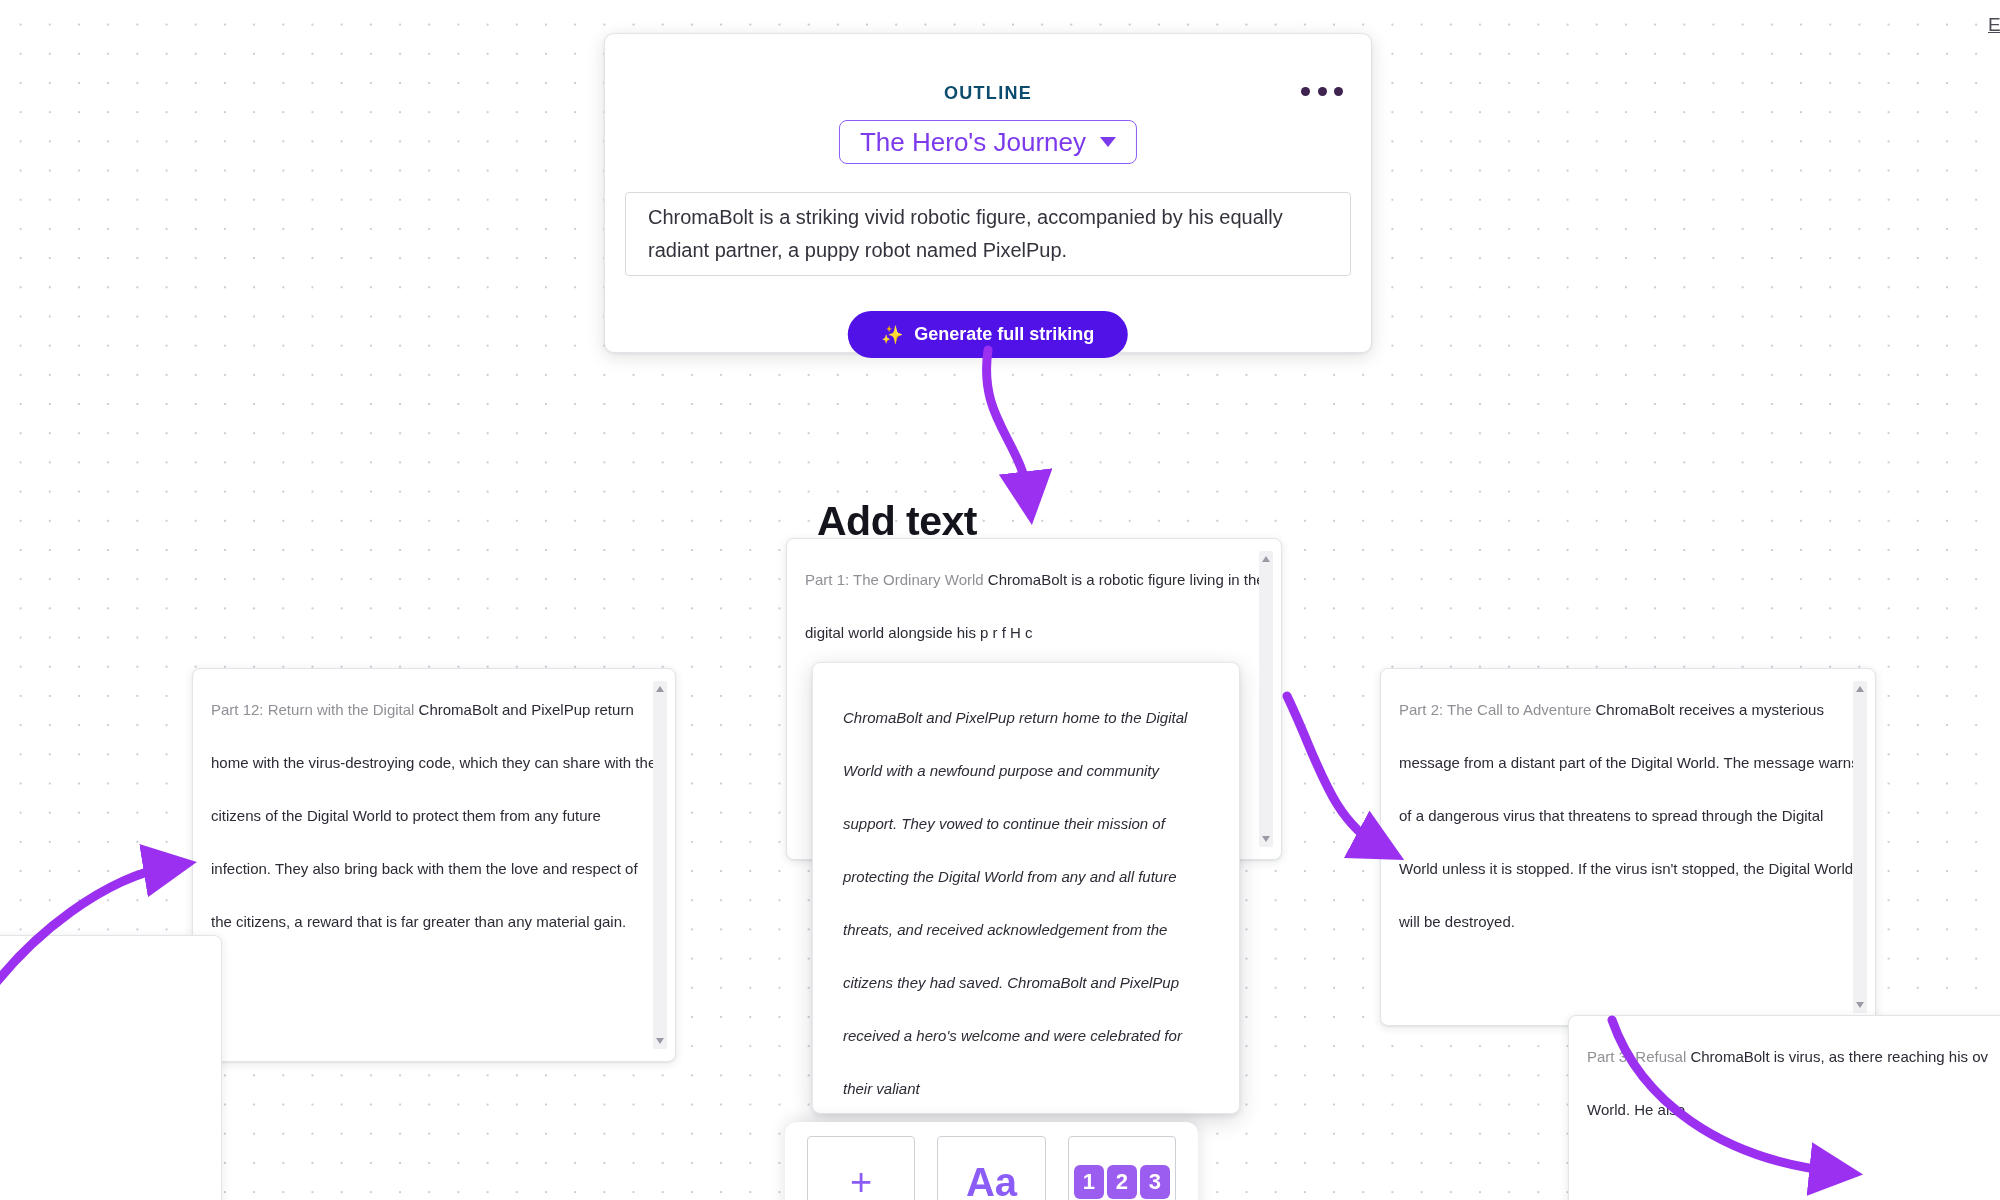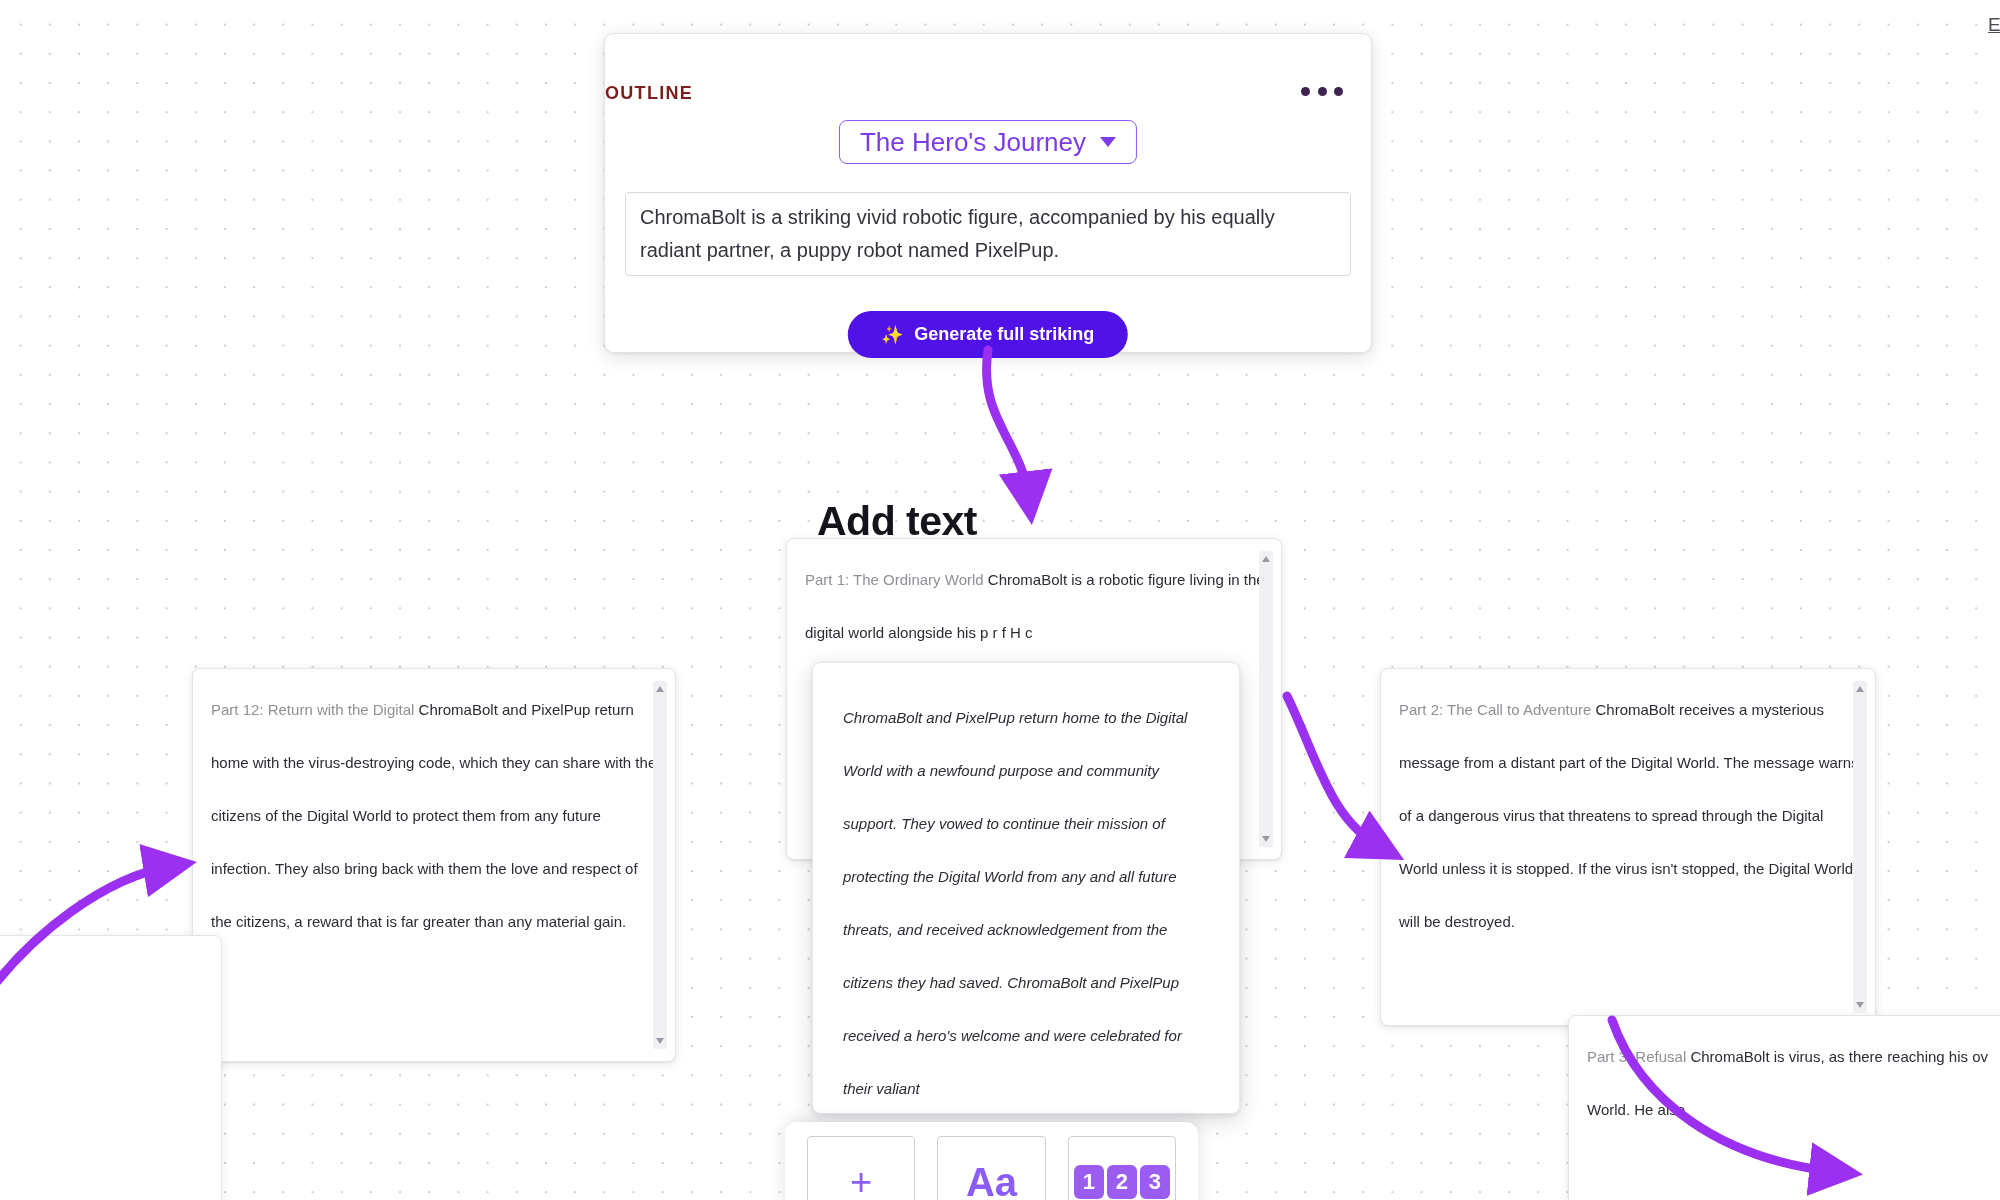--- a/index.html
+++ b/index.html
@@ -31,23 +31,23 @@
 
   
   #outline-panel{
     left:604px;top:33px;width:768px;height:320px;
     border-radius:10px;
     box-shadow:0 4px 18px rgba(24,26,42,.13), 0 1px 3px rgba(24,26,42,.07);
     padding:0;
   }
   #outline-title{
     position:absolute;left:0;right:0;top:49px;
-    text-align:left;
+    text-align:center;
     font-size:18px;font-weight:bold;letter-spacing:1.3px;
-    color:#7f1d1d;
+    color:#0c4a6e;
   }
   #outline-more{
     position:absolute;right:28px;top:44px;
     width:42px;height:26px;
     display:flex;align-items:center;justify-content:space-between;
     cursor:pointer;
   }
   #outline-more span{
     display:block;width:9px;height:9px;border-radius:50%;
     background:#3e2250;
@@ -66,21 +66,21 @@
     font-size:26px;color:#7c3aed;
     font-family:"Liberation Sans",sans-serif;
   }
   #preset-select .caret{
     width:0;height:0;border-left:8px solid transparent;border-right:8px solid transparent;
     border-top:10px solid #7c3aed;
   }
   #premise-box{
     position:absolute;left:20px;top:158px;right:20px;height:84px;
     border:1px solid #d9dadf;border-radius:4px;background:#fff;
-    padding:8px 14px;box-sizing:border-box;
+    padding:8px 22px;box-sizing:border-box;
     font-size:20px;line-height:33px;color:#33333d;
     overflow:hidden;
   }
   #generate-btn{
     position:absolute;left:50%;transform:translateX(-50%);
     top:277px;height:47px;padding:0 34px;
     background:#5012e6;border:none;border-radius:24px;
     color:#fff;font-size:18px;font-weight:bold;
     display:flex;align-items:center;gap:10px;
     cursor:pointer;

